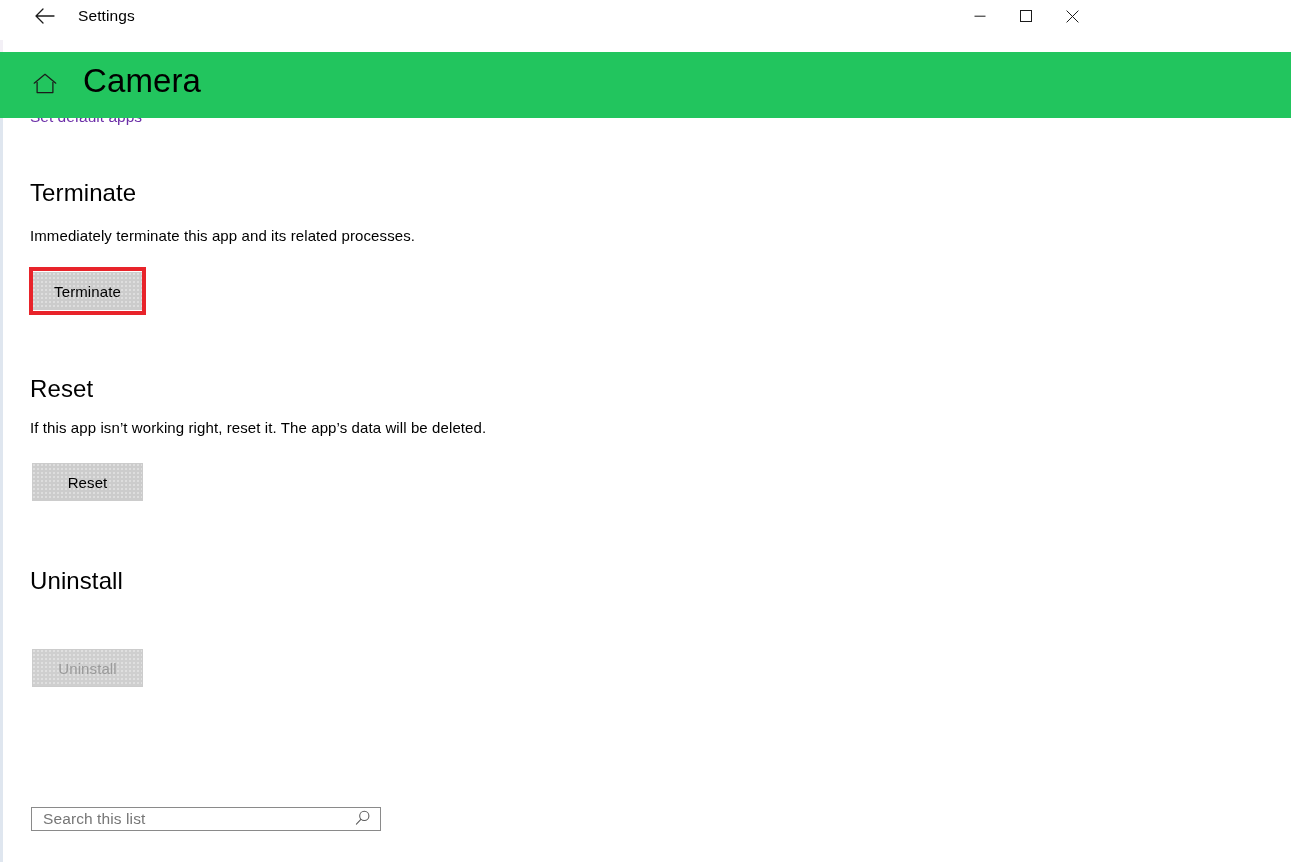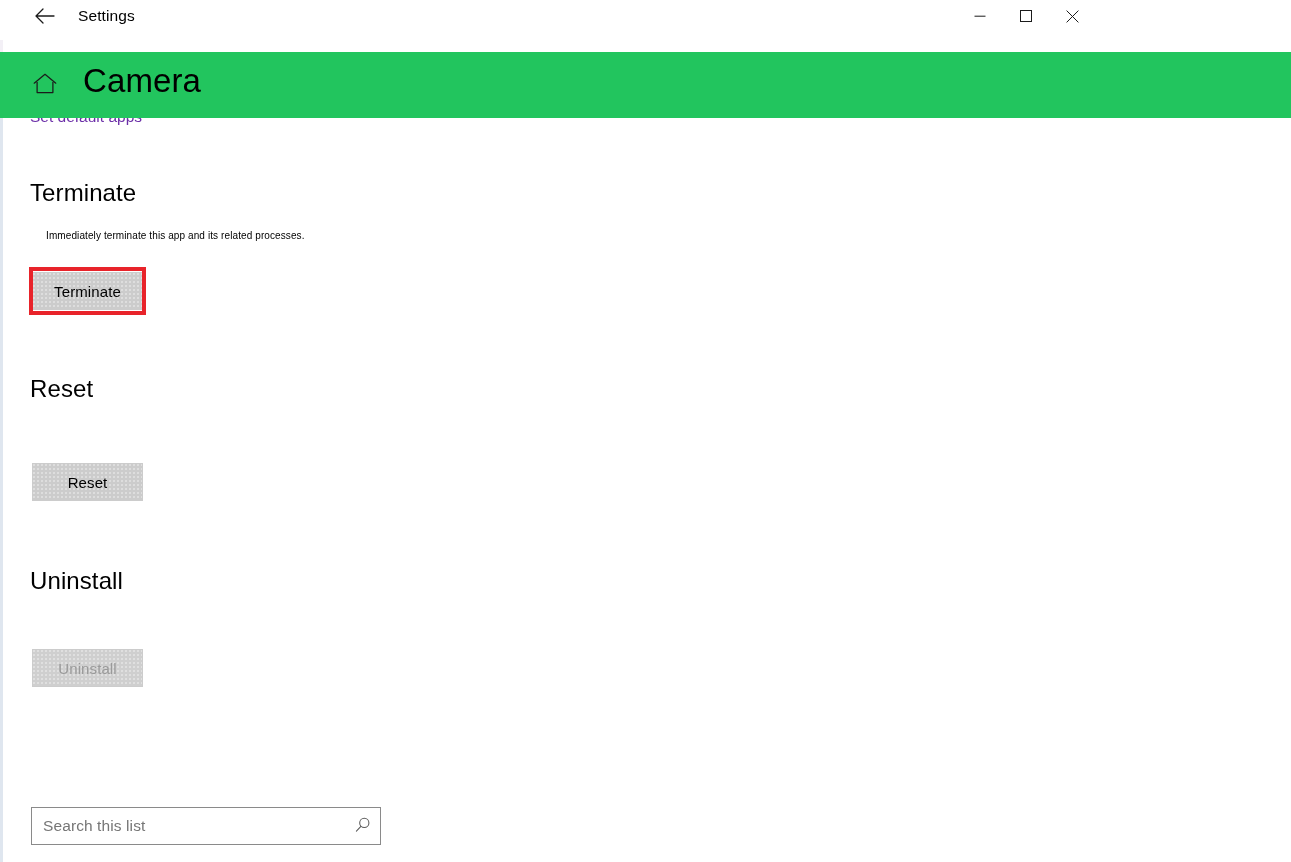--- a/index.html
+++ b/index.html
@@ -126,25 +126,24 @@
     left: 30px;
     font-size: 24px;
     line-height: 32px;
     font-weight: 400;
     color: #000000;
     letter-spacing: 0.1px;
   }
   .section-desc {
     position: absolute;
     left: 30px;
-    font-size: 10px;
+    font-size: 15px;
     line-height: 21px;
     color: #000000;
     letter-spacing: 0.1px;
-    margin-left: 16px;
   }
 
   .win-button {
     position: absolute;
     left: 32px;
     width: 111px;
     height: 38px;
     background-color: #cccccc;
     background-image:
       radial-gradient(circle at 1px 1px, rgba(255,255,255,0.75) 0.6px, transparent 0.8px);
@@ -179,21 +178,21 @@
     pointer-events: none;
     z-index: 6;
   }
 
   
   .search-wrap {
     position: absolute;
     left: 31px;
     top: 807px;
     width: 350px;
-    height: 38px;
+    height: 24px;
     border: 1px solid #8a8a8a;
     box-sizing: border-box;
     background: #ffffff;
     display: flex;
     align-items: center;
   }
   .search-input {
     border: 0;
     outline: 0;
     flex: 1;
@@ -262,20 +261,21 @@
 
 <div class="content">
 
   <div class="link-clipped">Set default apps</div>
 
   <div class="section-heading" style="top:177px;">Terminate</div>
   <div class="section-desc" style="top:225px;">Immediately terminate this app and its related processes.</div>
   <button class="win-button" style="top:272px;">Terminate</button>
 
   <div class="section-heading" style="top:373px;">Reset</div>
+  <div class="section-desc" style="top:417px;">If this app isn’t working right, reset it. The app’s data will be deleted.</div>
   <button class="win-button" style="top:463px;">Reset</button>
 
   <div class="section-heading" style="top:565px;">Uninstall</div>
   <button class="win-button disabled" style="top:649px;" disabled="">Uninstall</button>
 
 
   <div class="search-wrap">
     <input class="search-input" type="text" placeholder="Search this list" style="">
     <button class="search-icon-btn">
       <span>

